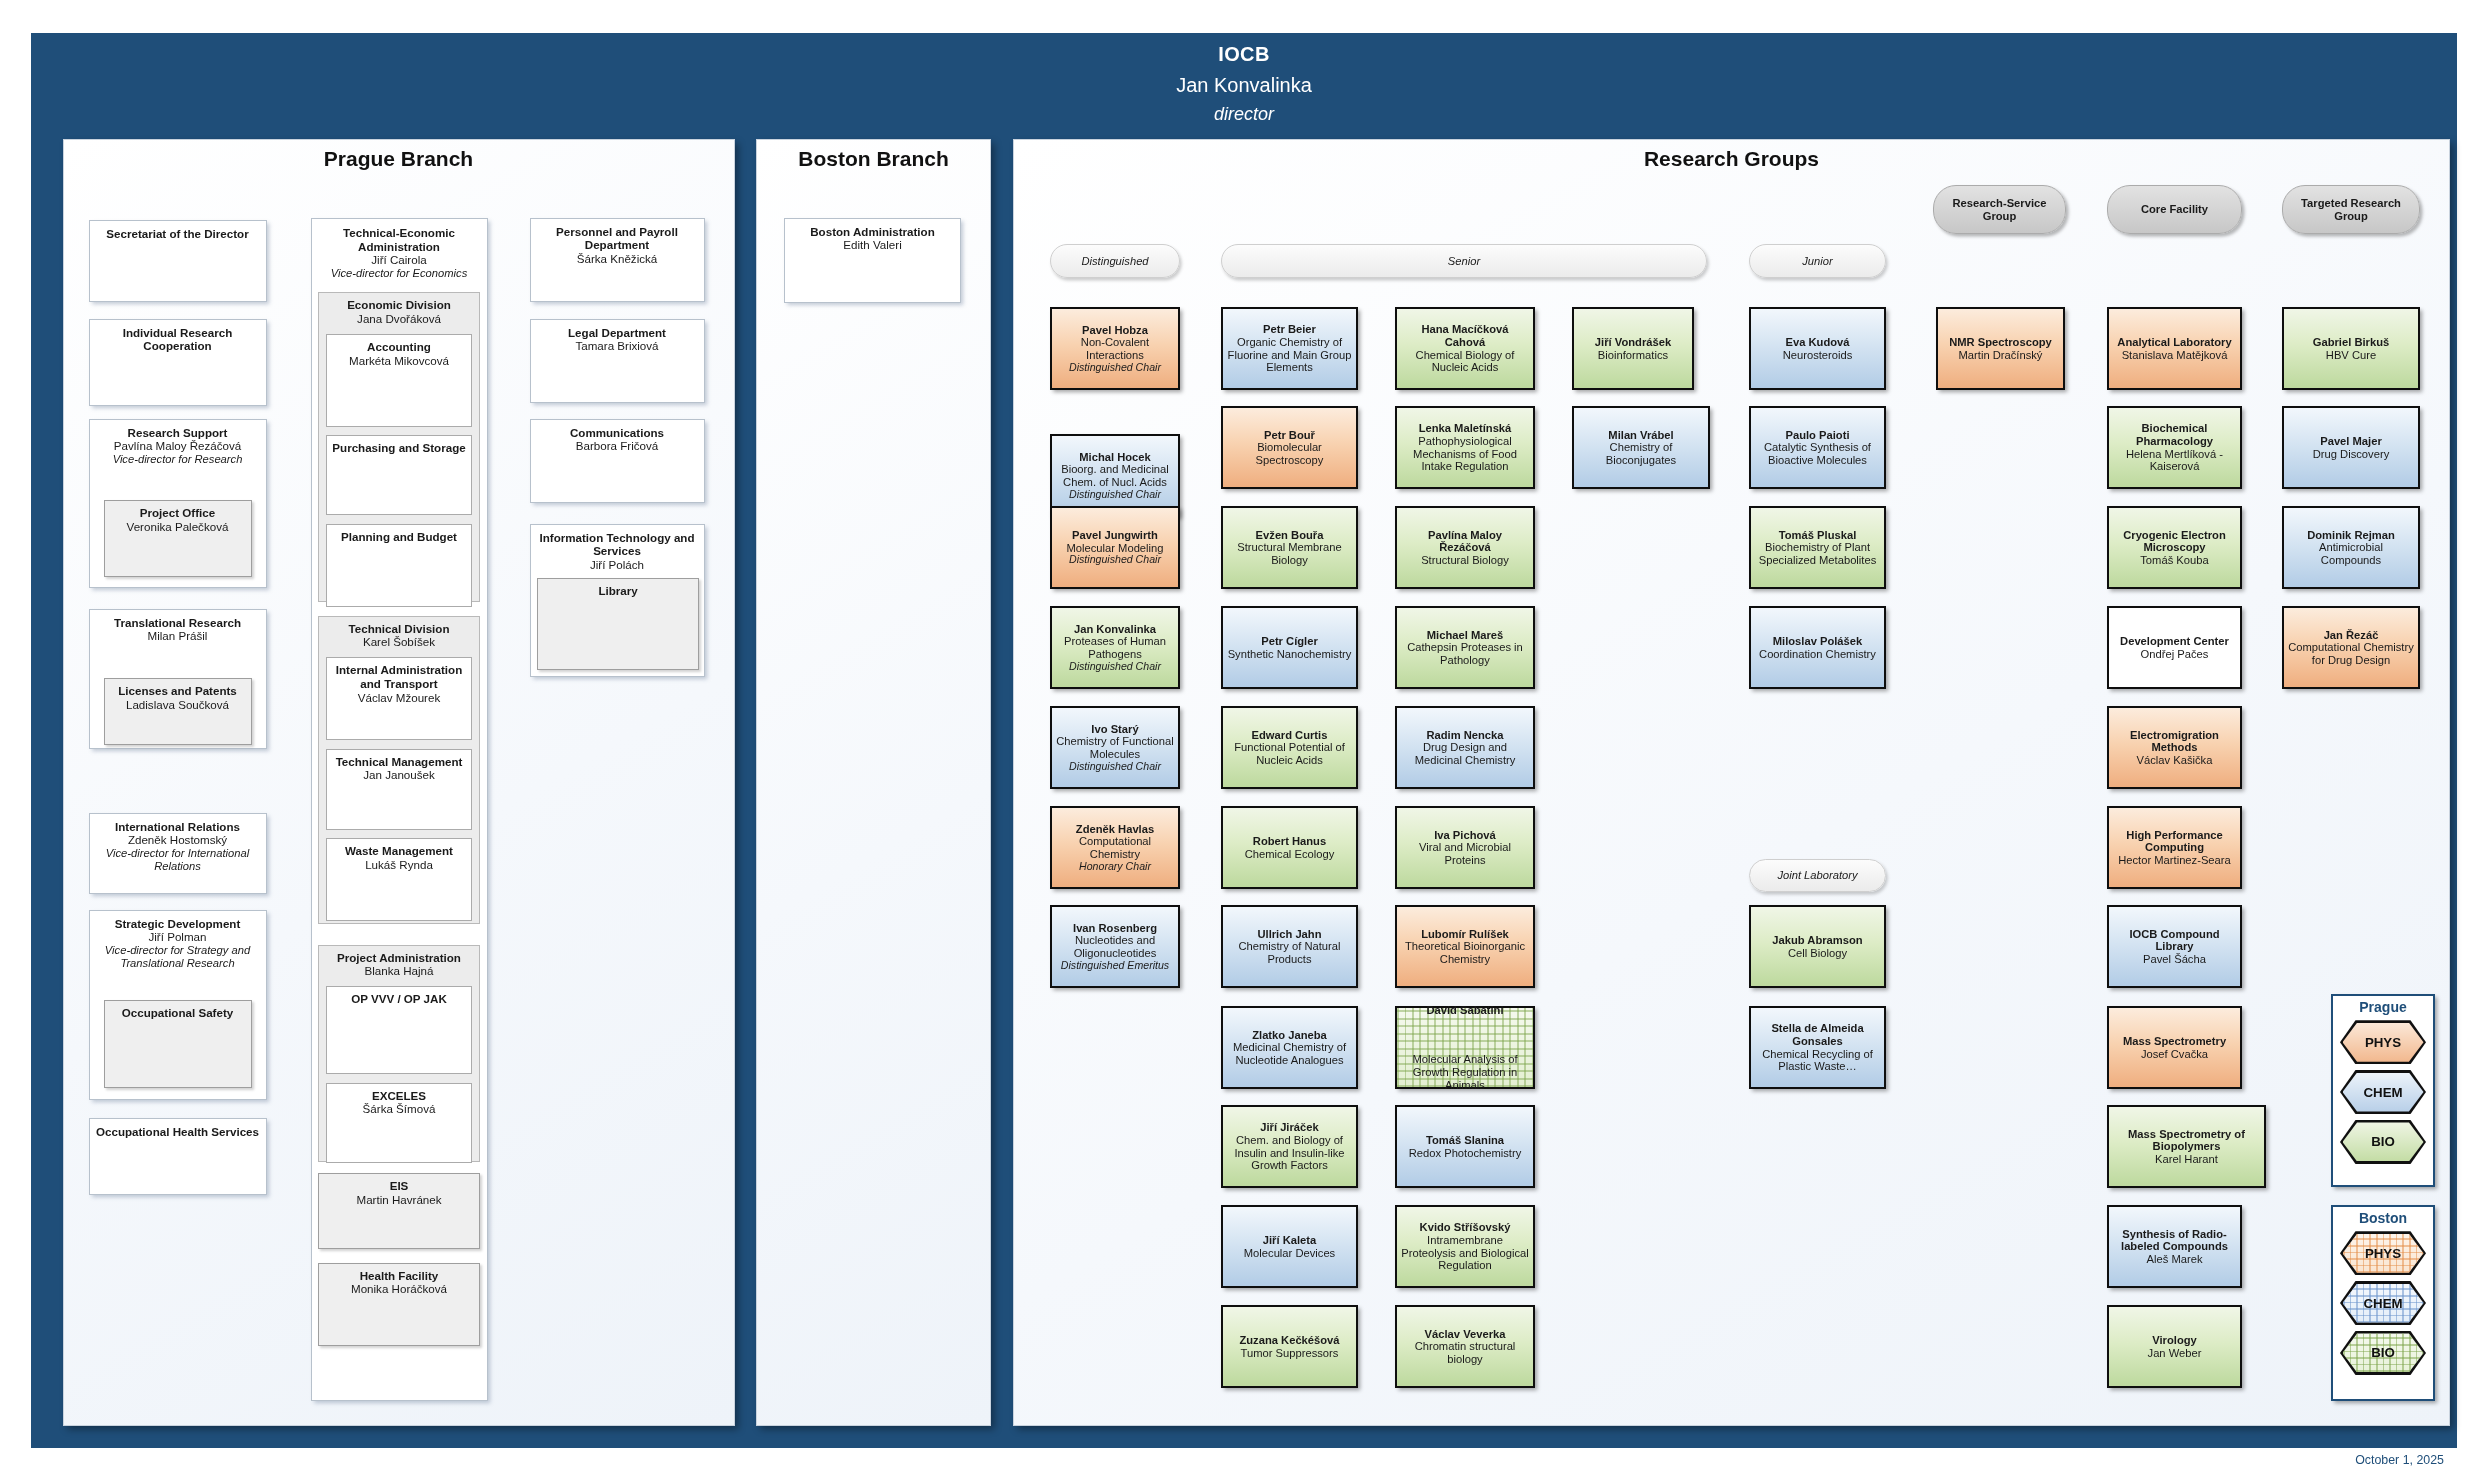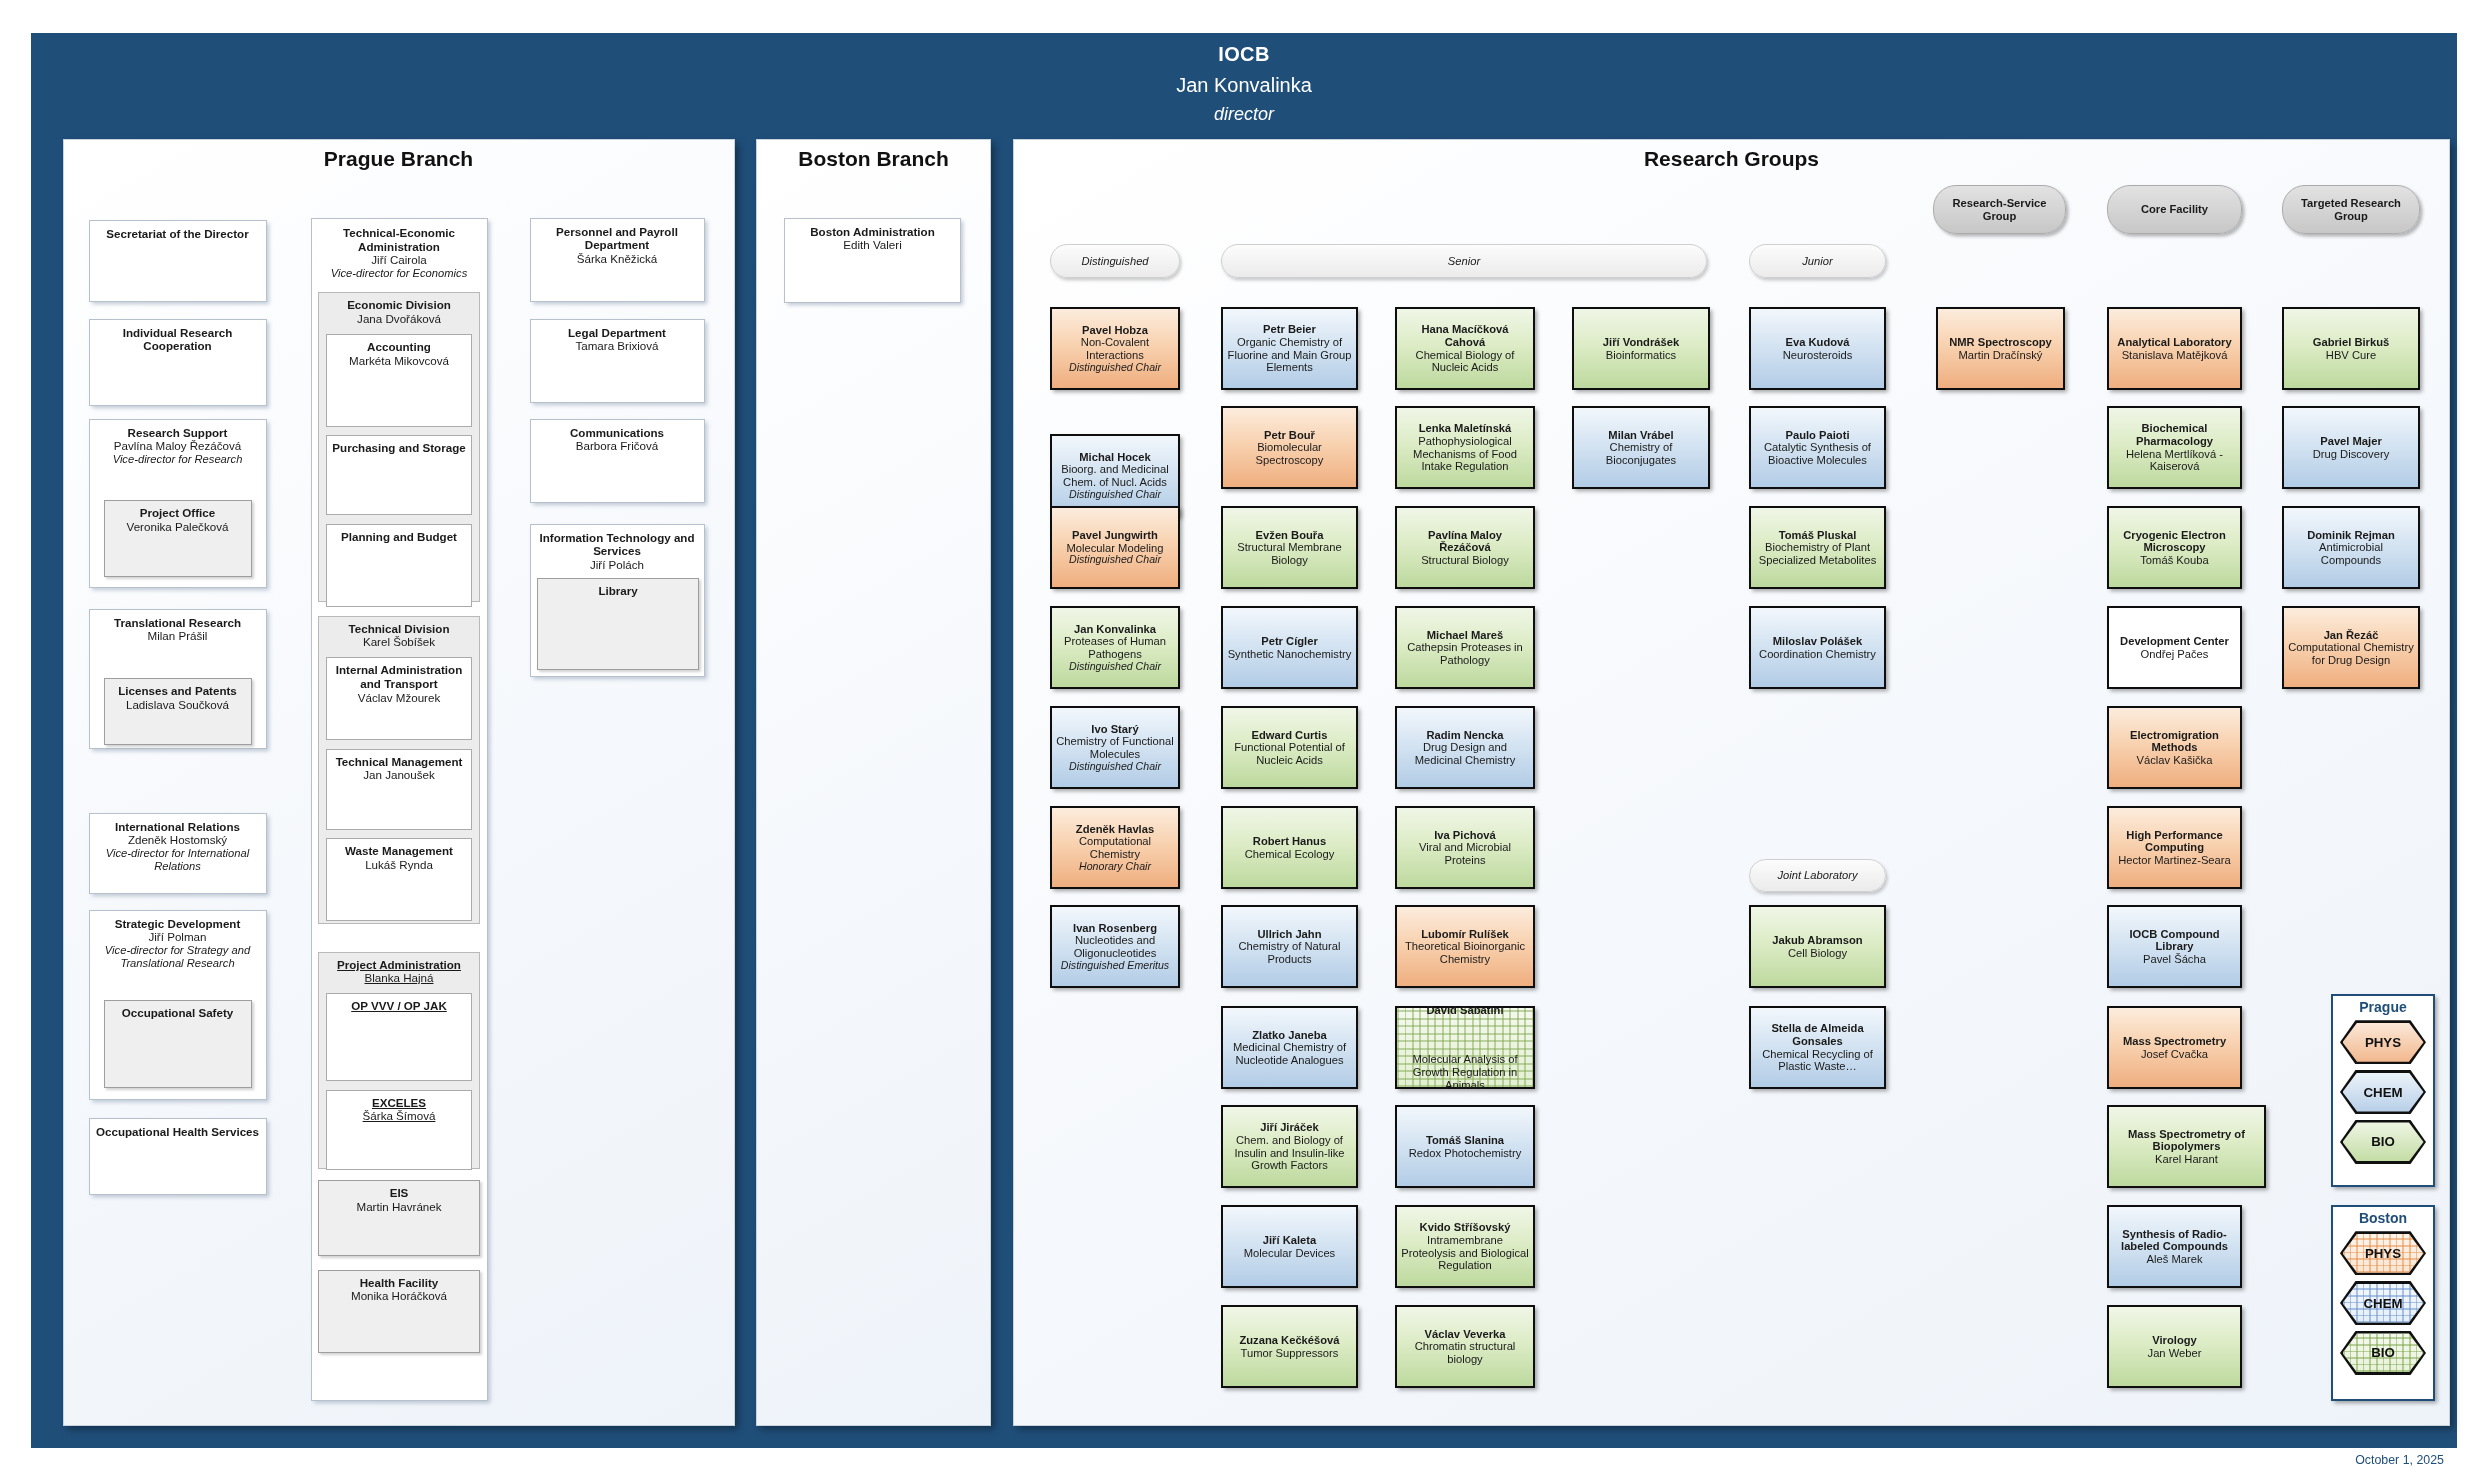--- a/index.html
+++ b/index.html
@@ -166,21 +166,21 @@
           </div>
           <div class="wbox" style="height: 81px;">
             <div class="b">Technical Management</div>
             <div class="t">Jan Janoušek</div>
           </div>
           <div class="wbox" style="height: 83px;">
             <div class="b">Waste Management</div>
             <div class="t">Lukáš Rynda</div>
           </div>
         </div>
-        <div class="spanel" style="margin-top: 28px; height: 217px; text-decoration: underline;">
+        <div class="spanel" style="margin-top: 21px; height: 217px;">
           <div class="b">Project Administration</div>
           <div class="t">Blanka Hajná</div>
           <div class="wbox" style="height: 88px;">
             <div class="b">OP VVV / OP JAK</div>
           </div>
           <div class="wbox" style="height: 80px;">
             <div class="b">EXCELES</div>
             <div class="t">Šárka Šímová</div>
           </div>
         </div>
@@ -353,21 +353,21 @@
           <div class="t">Redox Photochemistry</div>
         </div>
         <div class="rbox c-green" style="left: 381px; top: 1065px; width: 140px; height: 83px;">
           <div class="b">Kvido Stříšovský</div>
           <div class="t">Intramembrane Proteolysis and Biological Regulation</div>
         </div>
         <div class="rbox c-green" style="left: 381px; top: 1165px; width: 140px; height: 83px;">
           <div class="b">Václav Veverka</div>
           <div class="t">Chromatin structural biology</div>
         </div>
-        <div class="rbox c-green" style="left: 558px; top: 167px; width: 138px; height: 83px;">
+        <div class="rbox c-green" style="left: 558px; top: 167px; width: 122px; height: 83px;">
           <div class="b">Jiří Vondrášek</div>
           <div class="t">Bioinformatics</div>
         </div>
         <div class="rbox c-blue" style="left: 558px; top: 266px; width: 138px; height: 83px;">
           <div class="b">Milan Vrábel</div>
           <div class="t">Chemistry of Bioconjugates</div>
         </div>
         <div class="rbox c-blue" style="left: 735px; top: 167px; width: 137px; height: 83px;">
           <div class="b">Eva Kudová</div>
           <div class="t">Neurosteroids</div>

